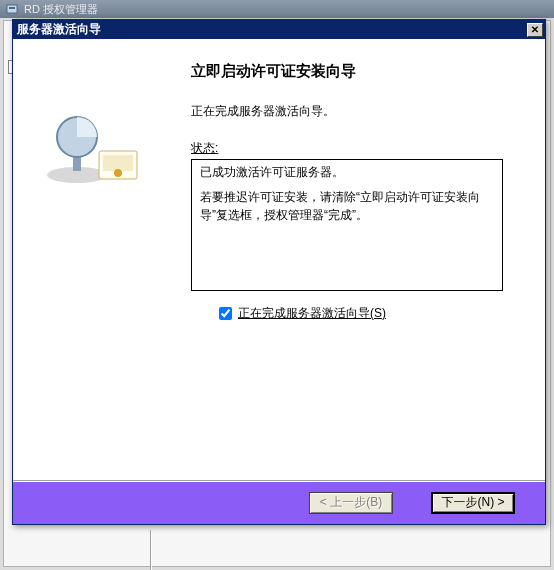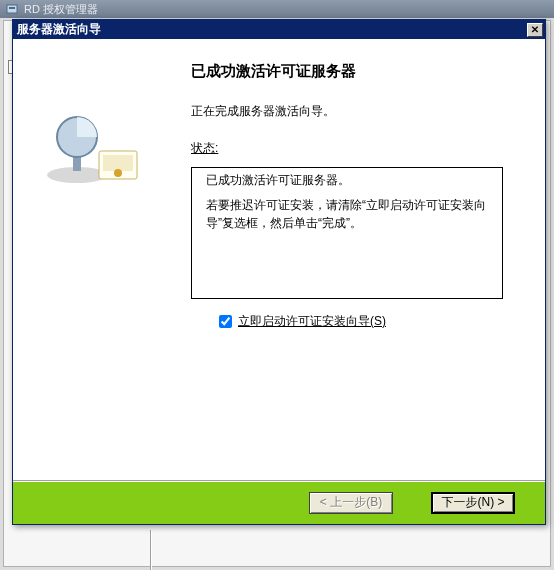--- a/index.html
+++ b/index.html
@@ -62,35 +62,35 @@
   .side {
     width: 164px; background: #fff;
     position: relative;
   }
   .side svg { position: absolute; left: 30px; top: 75px; }
   .content {
     flex: 1; padding: 22px 28px 10px 14px; color: #000;
   }
   .heading { font-size: 15px; font-weight: bold; margin-bottom: 22px; }
   .done-msg { margin-bottom: 20px; }
-  .status-label { margin-bottom: 10px; text-decoration: underline; }
+  .status-label { margin-bottom: 2px; text-decoration: underline; }
   .status-box {
     width: 312px; height: 132px;
     border: 1px solid #000;
-    padding: 4px 14px;
+    padding: 4px 8px;
     line-height: 1.45;
     overflow: hidden;
     background: #fff;
   }
   .status-box p { margin: 0 0 8px 0; }
   .chk-row { margin-top: 14px; margin-left: 28px; display: flex; align-items: center; gap: 6px; }
   .chk-row input { margin: 0; }
   .chk-row label { text-decoration: underline; }
   .wizard-footer {
-    height: 44px; background: #84cc16;
+    height: 44px; background: #8b5cf6;
     border-top: 1px solid #a0a0a0;
     box-shadow: inset 0 1px 0 #fff;
     display: flex; align-items: center; justify-content: flex-end;
     padding-right: 12px; gap: 0;
   }
   .btn {
     min-width: 84px; height: 22px;
     background: #ece9d8;
     border: 1px solid #404040;
     box-shadow: inset 1px 1px 0 #fff, inset -1px -1px 0 #808080;
@@ -142,30 +142,30 @@
         <rect x="30" y="34" width="8" height="22" fill="#8aa0b8"></rect>
         <circle cx="34" cy="22" r="20" fill="#c2d4e4" stroke="#6a88a2" stroke-width="2"></circle>
         <path d="M34 2 A20 20 0 0 1 54 22 L34 22 Z" fill="#e4eef6"></path>
         <rect x="56" y="36" width="38" height="28" rx="2" fill="#fffef0" stroke="#c9b36a"></rect>
         <rect x="60" y="40" width="30" height="16" fill="#f4ecc8"></rect>
         <circle cx="75" cy="58" r="4" fill="#d4a52a"></circle>
       </svg>
     </div>
 
     <div class="content">
-      <div class="heading">已成功激活许可证服务器</div>
+      <div class="heading">立即启动许可证安装向导</div>
       <div class="done-msg">正在完成服务器激活向导。</div>
       <div class="status-label">状态:</div>
       <div class="status-box">
         <p>已成功激活许可证服务器。</p>
-        <p>若要推迟许可证安装，请清除“立即启动许可证安装向导”复选框，然后单击“完成”。</p>
+        <p>若要推迟许可证安装，请清除“立即启动许可证安装向导”复选框，授权管理器“完成”。</p>
       </div>
       <div class="chk-row">
         <input type="checkbox" checked="" style="">
-        <label>立即启动许可证安装向导(S)</label>
+        <label>正在完成服务器激活向导(S)</label>
       </div>
     </div>
   </div>
 
   <div class="wizard-footer">
     <button class="btn" disabled="">&lt; 上一步(B)</button>
     <button class="btn default">下一步(N) &gt;</button>
     <span class="gap"></span>
   </div>
 </div>

